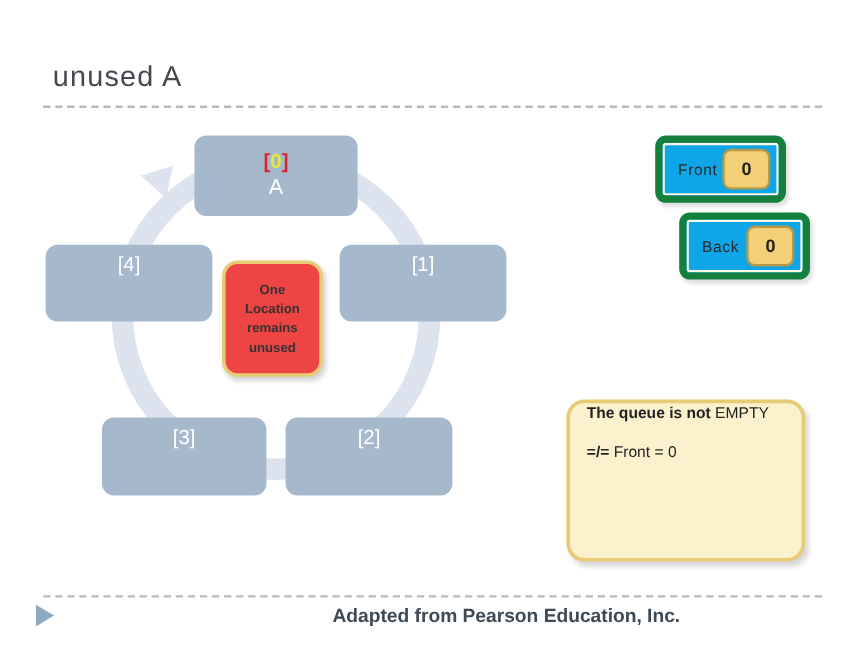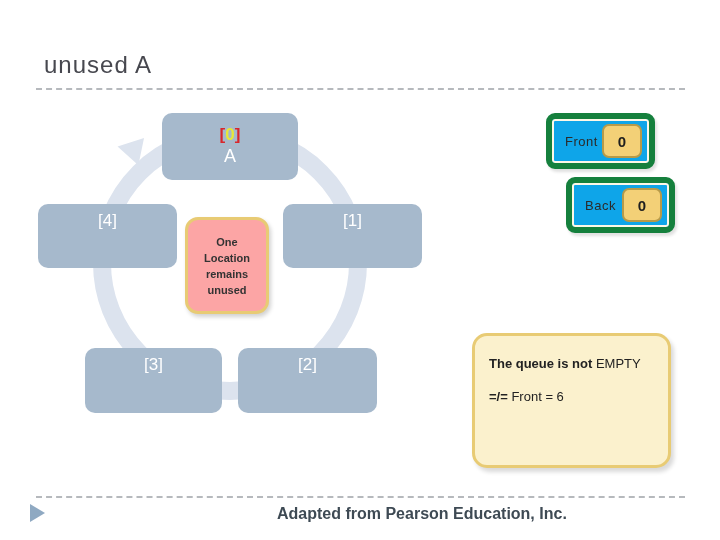--- a/index.html
+++ b/index.html
@@ -77,21 +77,21 @@
   .cell-index { font-weight: bold; font-size: 17px; line-height: 1.1; }
   .bracket { color: #d8262c; }
   .digit   { color: #e8e838; }
   .cell-value { font-size: 18px; line-height: 1.1; color: #ffffff; }
 
   
   .center-note {
     position: absolute;
     left: 185px; top: 217px; width: 84px; height: 97px;
     box-sizing: border-box;
-    background: #fca5a5;
+    background: #ef4444;
     border: 3px solid #e8cb74;
     border-radius: 13px;
     box-shadow: 2px 3px 4px rgba(0,0,0,0.18);
     display: flex; align-items: center; justify-content: center;
     text-align: center;
     white-space: pre-line;
     font-size: 11px;
     font-weight: bold;
     line-height: 16px;
     color: #333333;
@@ -132,21 +132,21 @@
 
   
   .explain {
     position: absolute;
     left: 472px; top: 333px; width: 199px; height: 135px;
     box-sizing: border-box;
     background: #fbf1cd;
     border: 3px solid #e8cb74;
     border-radius: 15px;
     box-shadow: 3px 4px 4px rgba(0,0,0,0.15);
-    padding: 20px 0 0 14px;
+    padding: 0 0 0 14px;
     font-size: 13px;
     color: #222222;
   }
   .explain-line1 { margin-bottom: 16px; }
   .explain-line  { line-height: 19px; }
   .b   { font-weight: bold; }
   .pre { white-space: pre; }
 
   
   .footer-triangle {
@@ -202,21 +202,21 @@
     <span class="pointer-label">Front</span>
     <span class="pointer-value">0</span>
   </div>
   <div class="pointer-box back-box">
     <span class="pointer-label">Back</span>
     <span class="pointer-value">0</span>
   </div>
 
   <div class="explain">
     <div class="explain-line1"><span class="b">The queue is not</span><span> EMPTY</span></div>
-    <div class="explain-line"><span class="b">=/= </span><span>Front = 6</span></div>
+    <div class="explain-line"><span class="b">=/= </span><span>Front = 0</span></div>
   </div>
 
   <div class="rule bottom-rule"></div>
   <div class="footer-triangle"></div>
   <div class="page-number">24</div>
   <div class="credit">Adapted from Pearson Education, Inc.</div>
 
 </div>
 
 </body></html>

